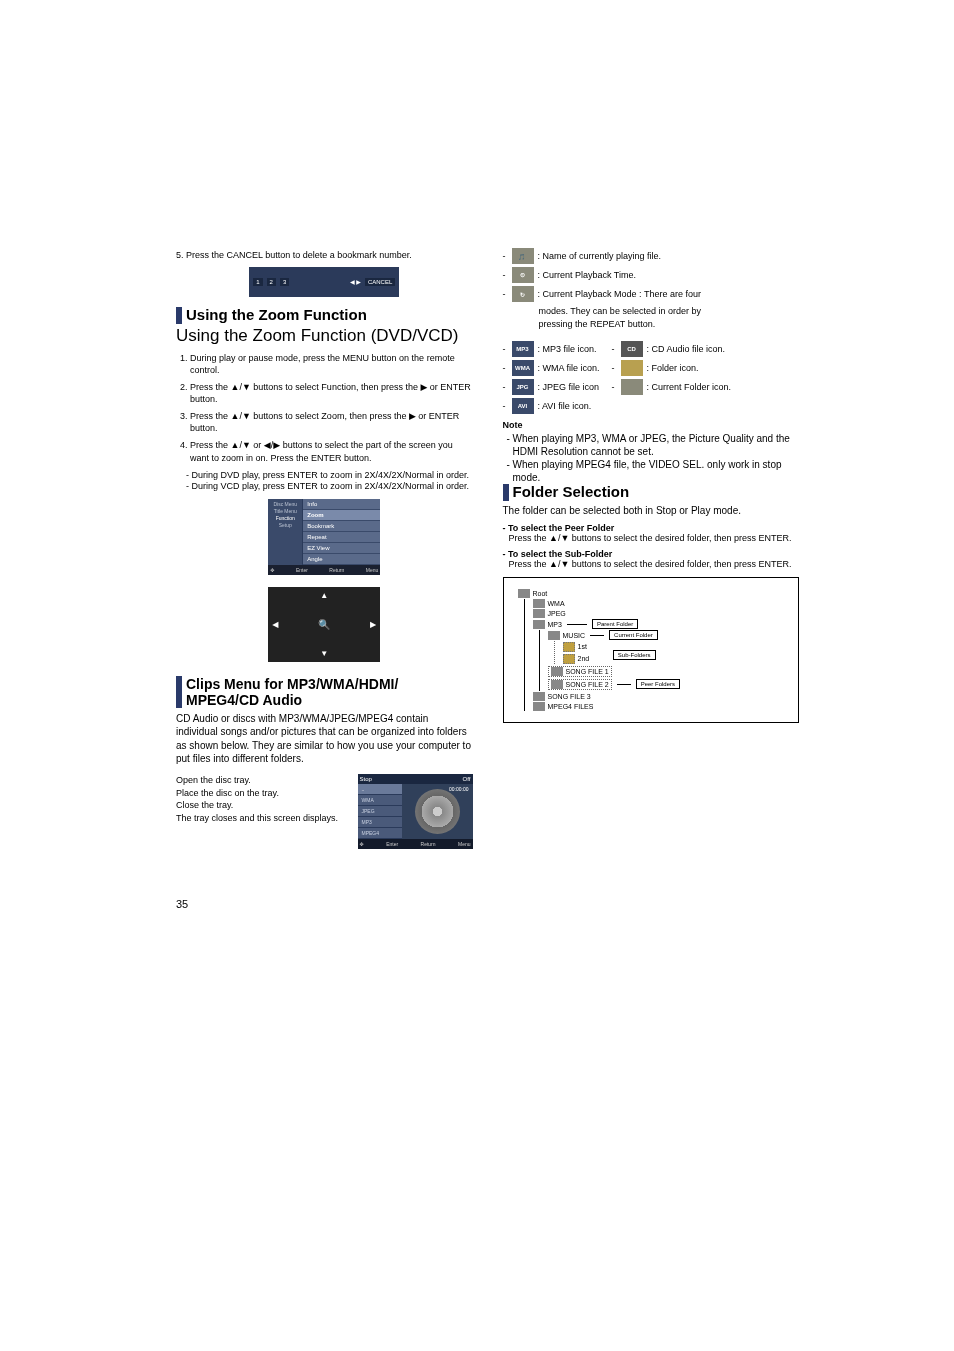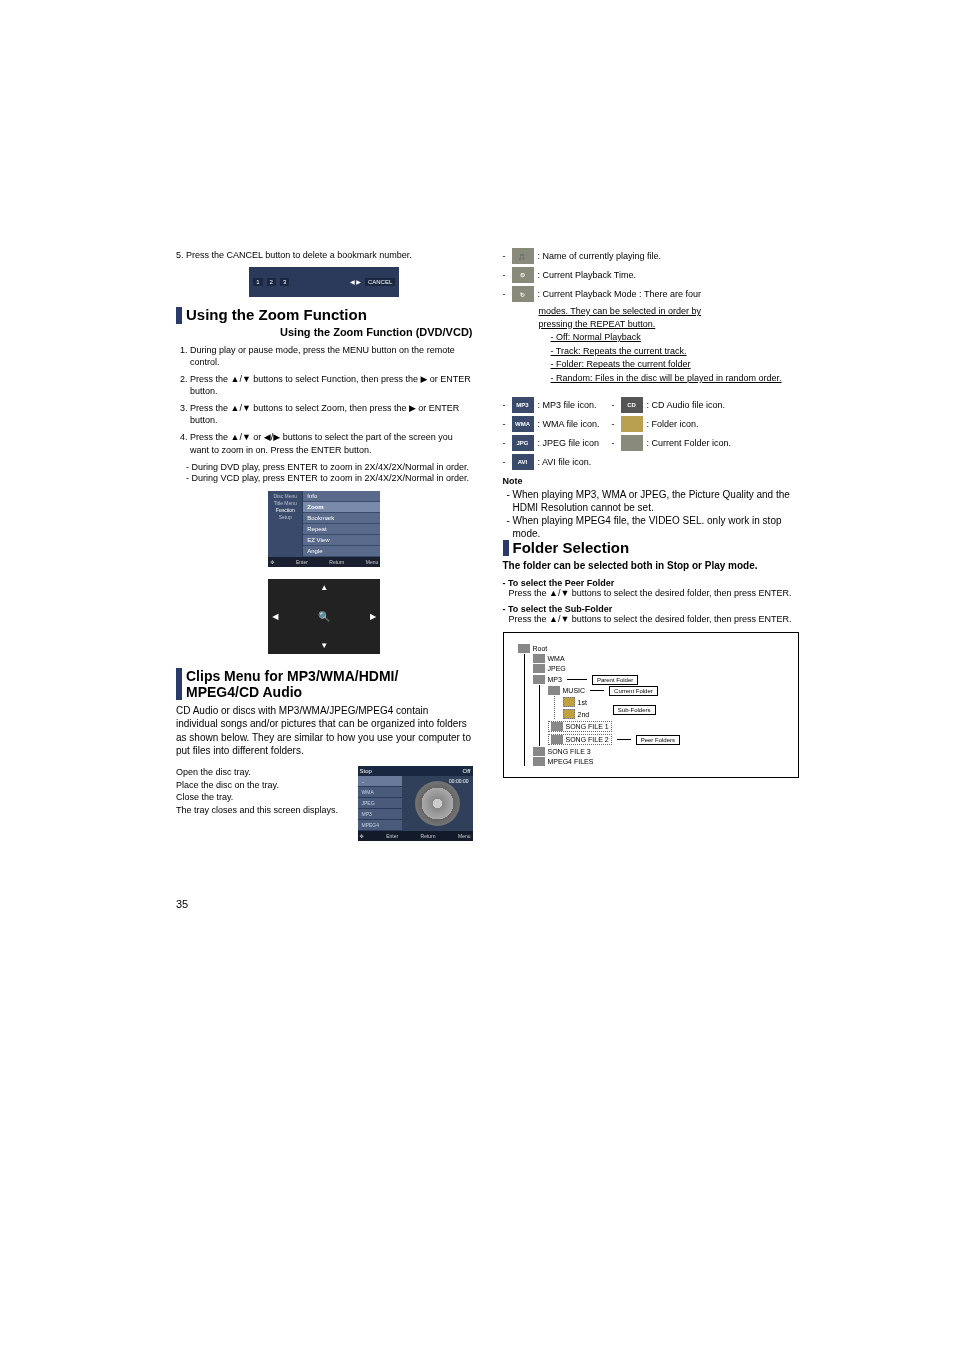--- a/index.html
+++ b/index.html
@@ -27,24 +27,23 @@
   }
   h2.section {
     font-size: 15px;
     font-weight: bold;
     margin: 4px 0 2px 0;
     border-left: 6px solid #2a3a6a;
     padding-left: 4px;
     line-height: 1.1;
   }
   h3.sub {
-    font-size: 11px;
-    font-weight: bold;
+    font-size: 17px;
+    font-weight: normal;
     margin: 2px 0 6px 0;
-    text-align: right;
   }
   ol.steps {
     list-style: decimal;
     padding-left: 14px;
     margin: 0 0 6px 0;
   }
   ol.steps li {
     margin-bottom: 5px;
     line-height: 1.35;
   }
@@ -284,29 +283,23 @@
           <span class="dash">-</span>
           <span class="ibox grey">⏲</span>
           <span>: Current Playback Time.</span>
         </div>
   <div class="icon-row">
           <span class="dash">-</span>
           <span class="ibox grey">↻</span>
           <span>: Current Playback Mode : There are four</span>
         </div>
 
-  <div style="margin-left:36px;line-height:1.4;text-decoration:underline;">
+  <div style="margin-left:36px;line-height:1.4;">
     <div>modes. They can be selected in order by</div>
     <div>pressing the REPEAT button.</div>
-    <div class="modelist">
-      <div>- Off: Normal Playback</div>
-      <div>- Track: Repeats the current track.</div>
-      <div>- Folder: Repeats the current folder</div>
-      <div>- Random: Files in the disc will be played in random order.</div>
-    </div>
   </div>
 
   <div style="height:8px;"></div>
 
   <div class="icon-row">
     <span class="dash">-</span>
     <span class="ibox">MP3</span>
     <span style="width:70px;">: MP3 file icon.</span>
     <span class="dash">-</span>
     <span class="ibox" style="background:#555;">CD</span>
@@ -337,21 +330,21 @@
   <div class="note">
     <div class="hd">Note</div>
     <ul>
       <li style="list-style:'- ';">When playing MP3, WMA or JPEG, the Picture Quality and the HDMI Resolution cannot be set.</li>
       <li style="list-style:'- ';">When playing MPEG4 file, the VIDEO SEL. only work in stop mode.</li>
     </ul>
   </div>
 
   <h2 class="section" style="margin-top:0;">Folder Selection</h2>
 
-  <div class="para" style="font-size:10px;font-weight:bold;">The folder can be selected both in Stop or Play mode.</div>
+  <div class="para" style="font-size:10px;">The folder can be selected both in Stop or Play mode.</div>
 
   <div class="sec">
     <div class="t">-  To select the Peer Folder</div>
     <div style="margin-left:6px;">Press the ▲/▼ buttons to select the desired folder, then press ENTER.</div>
   </div>
   <div class="sec">
     <div class="t">-  To select the Sub-Folder</div>
     <div style="margin-left:6px;">Press the ▲/▼ buttons to select the desired folder, then press ENTER.</div>
   </div>
 

